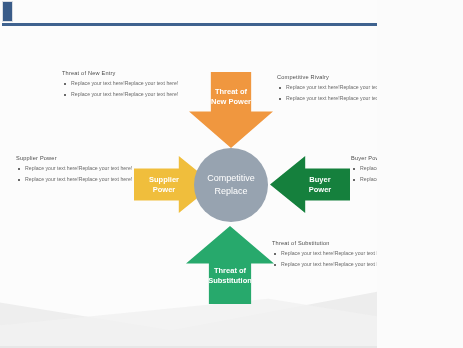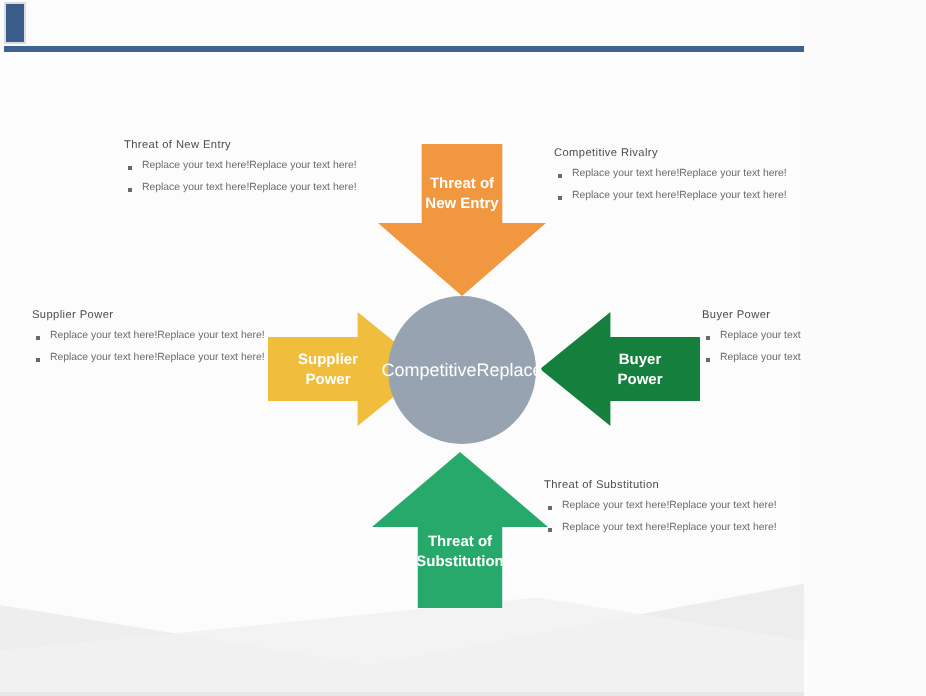--- a/index.html
+++ b/index.html
@@ -13,21 +13,20 @@
     background: #fbfbfb;
     overflow: hidden;
   }
 
   #slide {
     position: relative;
     width: 377px;
     height: 348px;
     background: #fcfcfc;
     overflow: hidden;
-    padding-left: 25px;
   }
 
   
   .bg-shape {
     position: absolute;
     pointer-events: none;
   }
   #bg-wedge-left {
     left: 0;
     bottom: 0;
@@ -84,20 +83,21 @@
   
   #center-circle {
     position: absolute;
     left: 194px;
     top: 148px;
     width: 74px;
     height: 74px;
     border-radius: 50%;
     background: #97a3b0;
     display: flex;
+    flex-direction: column;
     align-items: center;
     justify-content: center;
     color: #ffffff;
     font-size: 9px;
     line-height: 13px;
     text-align: center;
     z-index: 6;
   }
 
   
@@ -207,21 +207,21 @@
   <div class="bg-shape" id="bg-wedge-right"></div>
   <div class="bg-shape" id="bg-wedge-mid"></div>
   <div class="bg-shape" id="bg-bottom-line"></div>
 
   <div id="header-block"></div>
   <div id="header-rule"></div>
 
   <div class="arrow" id="arrow-new-entry">
     <span>
       <span>Threat of</span><br>
-      <span>New Entry</span>
+      <span>New Power</span>
     </span>
   </div>
 
   <div class="arrow" id="arrow-supplier-power">
     <span>
       <span>Supplier</span><br>
       <span>Power</span>
     </span>
   </div>
 

